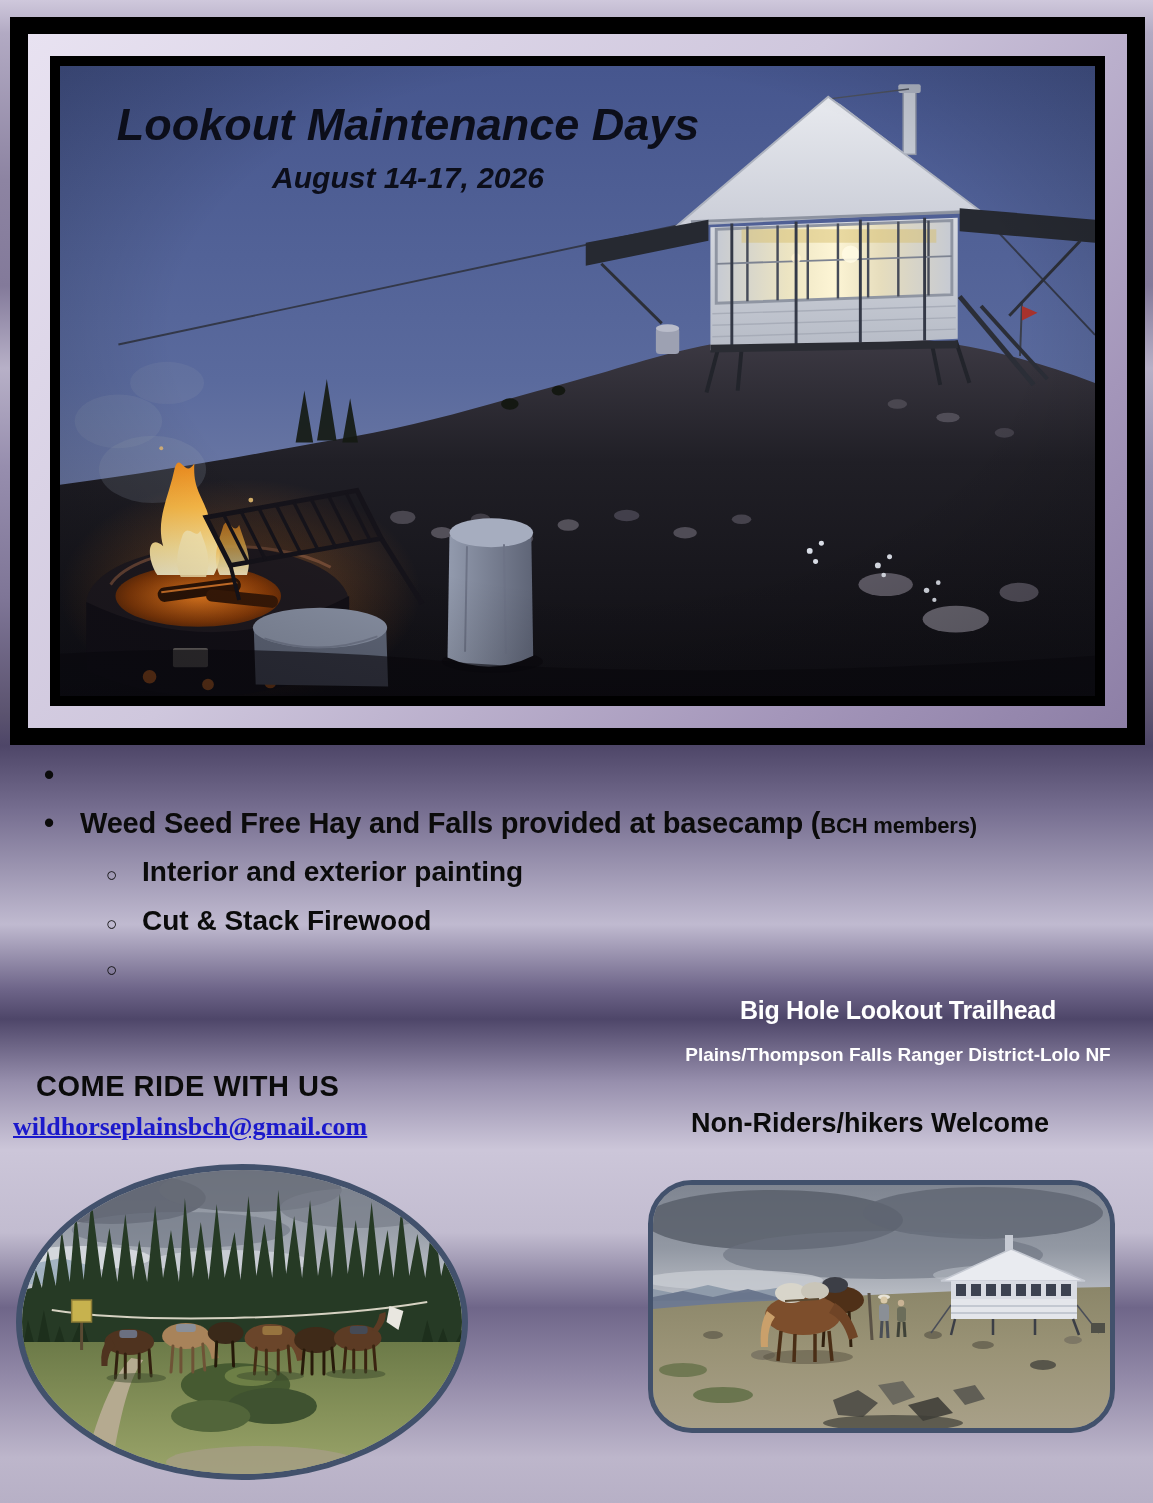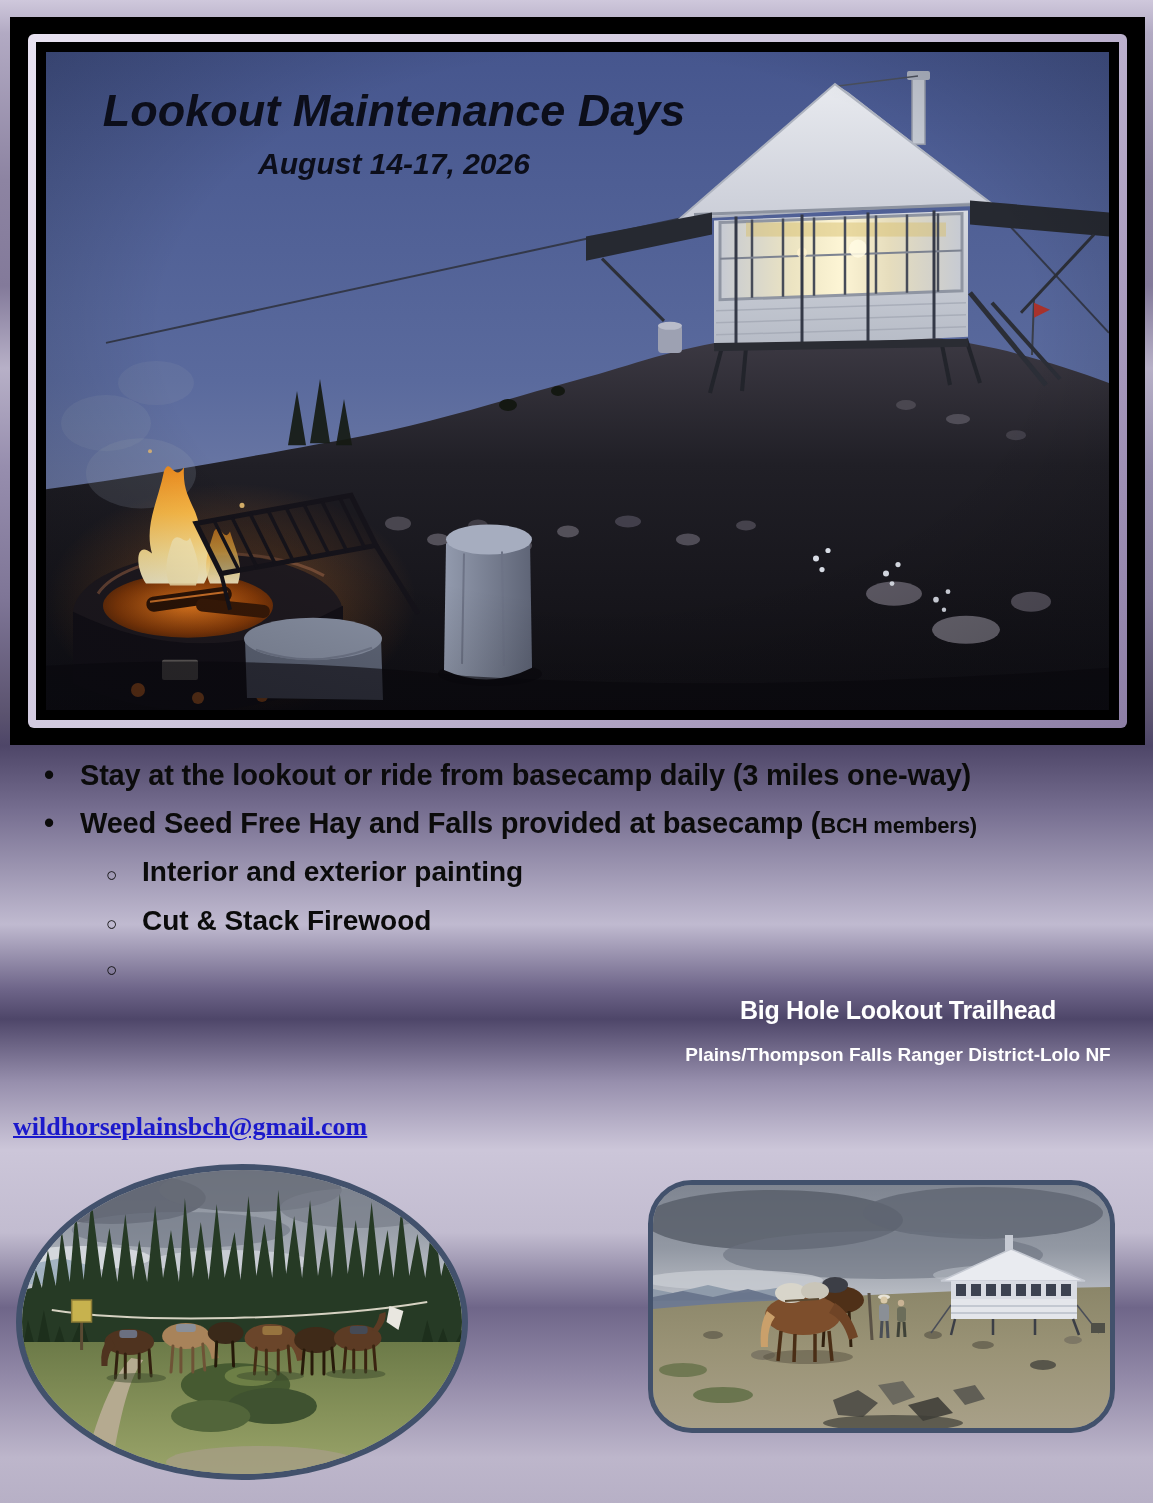--- a/index.html
+++ b/index.html
@@ -18,22 +18,22 @@
       #6e6589 65.8%,#4e4669 67.8%,
       #978fad 72%,
       #ccc6d9 76.5%,#c2bcd0 82%,
       #6f6689 87%,
       #958caa 92%,
       #bdb6cb 97%,#b7b0c6 100%);
   }
   
   .photo-frame{position:absolute;left:10px;top:17px;width:1135px;height:728px;
     background:#000;padding:17px 18px;box-sizing:border-box;}
-  .frame-gap{width:100%;height:100%;box-sizing:border-box;padding:8px;
-    background:linear-gradient(135deg,#e8e2f1 0%,#cfc7dd 45%,#a496ba 80%,#8d7fa6 100%);border-radius:6px;}
+  .frame-gap{width:100%;height:100%;box-sizing:border-box;padding:22px;
+    background:linear-gradient(135deg,#e8e2f1 0%,#cfc7dd 45%,#a496ba 80%,#8d7fa6 100%);}
   .frame-inner{position:relative;width:100%;height:100%;box-sizing:border-box;padding:10px;background:#000;}
   .main-photo{display:block;width:100%;height:100%;}
   .photo-title{position:absolute;left:58px;top:42px;width:600px;text-align:center;
     font-style:italic;font-weight:700;color:#0c0e1a;pointer-events:none;}
   .photo-title .l1{font-size:45px;line-height:54px;}
   .photo-title .l2{font-size:30px;line-height:52px;}
   
   .bullets{position:absolute;left:44px;top:756px;width:1106px;color:#0b0b0b;font-weight:700;}
   .b1{display:flex;align-items:baseline;font-size:29px;line-height:38px;margin-bottom:10px;letter-spacing:-0.2px;}
   .b1 .mk{width:36px;flex:0 0 36px;font-size:29px;}
@@ -266,21 +266,20 @@
           <div class="l1">Lookout Maintenance Days</div>
           <div class="l2">August 14-17, 2026</div>
         </div>
       </div>
     </div>
   </div>
 
   <div class="bullets">
     <div class="b1">
       <span class="mk">•</span>
-      <span>Stay at the lookout or ride from basecamp daily (3 miles one-way)</span>
     </div>
     <div class="b1">
       <span class="mk">•</span>
       <span><span>Weed Seed Free Hay and Falls provided at basecamp (</span><span class="small-note">BCH members)</span></span>
     </div>
     <div class="b2">
       <span class="mk2">○</span>
       <span>Interior and exterior painting</span>
     </div>
     <div class="b2">
@@ -290,21 +289,23 @@
     <div class="b2">
       <span class="mk2">○</span>
     </div>
   </div>
 
   <div class="location">
     <div class="name">Big Hole Lookout Trailhead</div>
     <div class="district">Plains/Thompson Falls Ranger District-Lolo NF</div>
   </div>
 
+  <div class="cta-heading">COME RIDE WITH US</div>
   <a class="email" href="#">wildhorseplainsbch@gmail.com</a>
+  <div class="welcome">Non-Riders/hikers Welcome</div>
 
   <div class="oval-photo">
     <svg viewBox="0 0 443 304" preserveAspectRatio="none" aria-hidden="true">
       <defs>
         <linearGradient id="oSky" x1="0" y1="0" x2="0" y2="1">
           <stop offset="0" stop-color="#878d99"></stop>
             <stop offset=".4" stop-color="#9ba1ab"></stop>
           <stop offset=".75" stop-color="#c2c6cd"></stop>
             <stop offset="1" stop-color="#d5d8de"></stop>
         </linearGradient>

